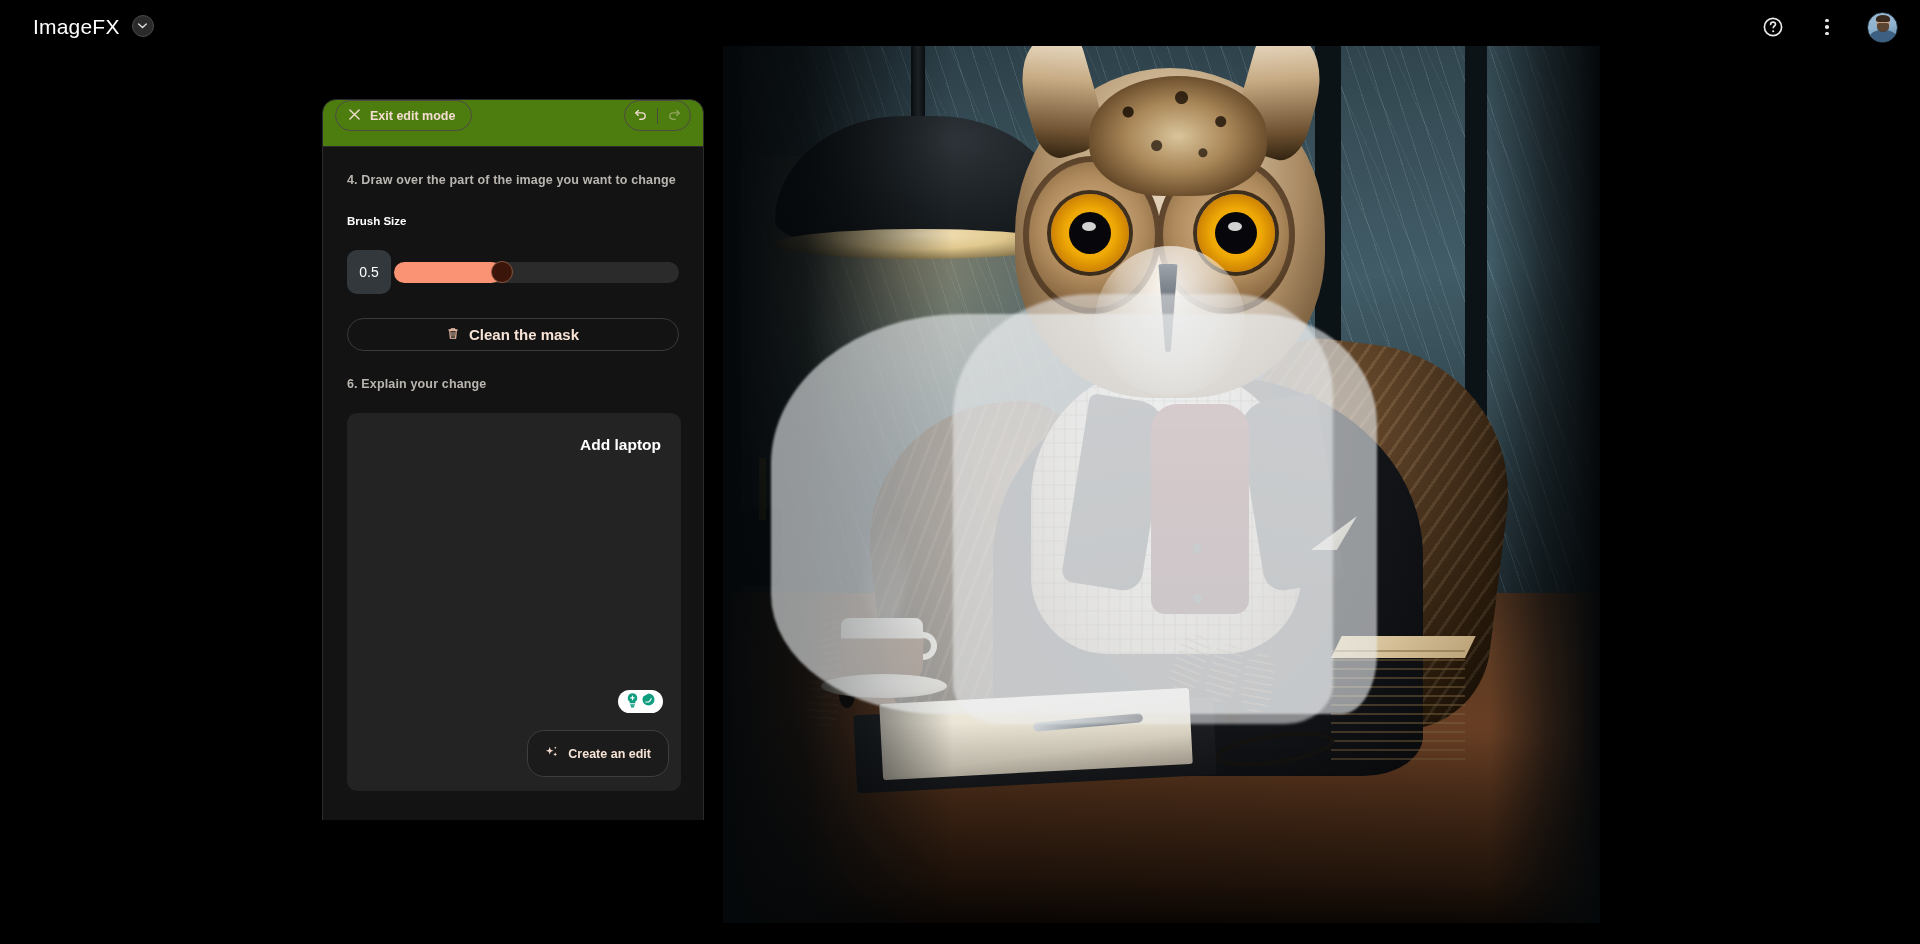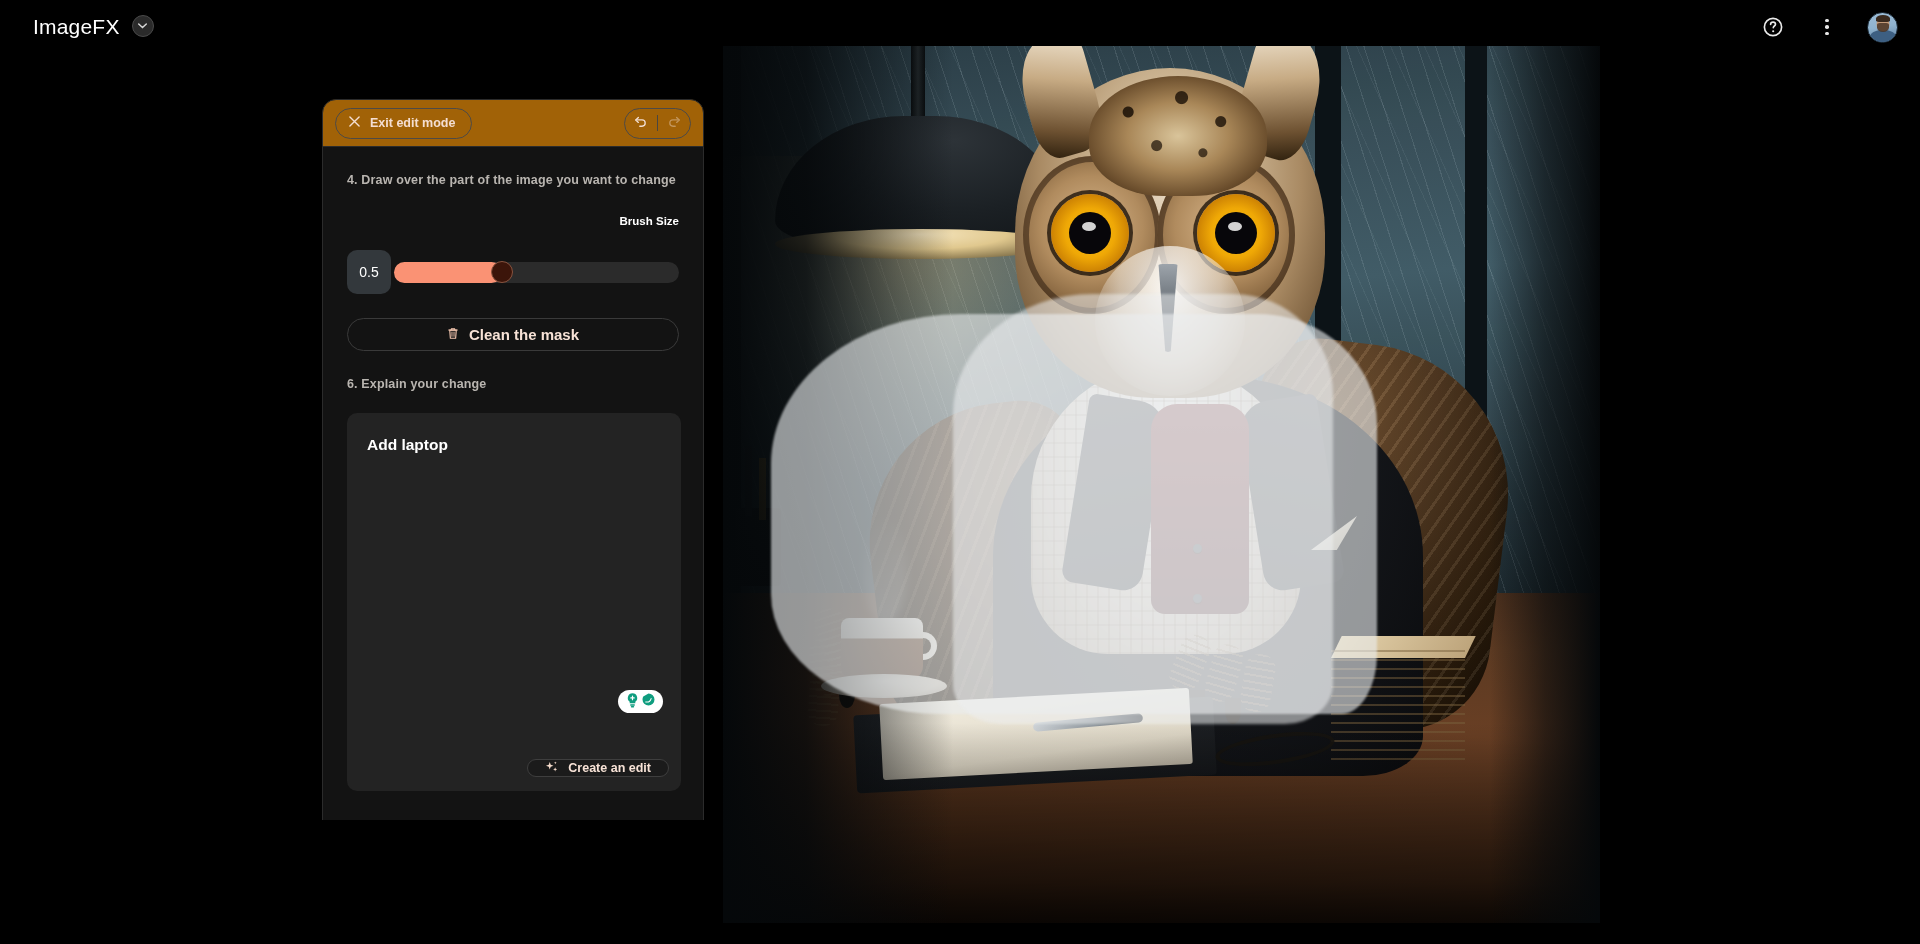--- a/index.html
+++ b/index.html
@@ -370,24 +370,24 @@
   
   .panel {
     position: absolute;
     left: 322px; top: 99px;
     width: 382px; height: 770px;
     z-index: 30;
   }
   .panel-head {
     position: absolute; top: 0; left: 0;
     width: 382px; height: 48px;
-    background: #a16207;
+    background: #4d7c0f;
     border: 1px solid #2b2b2b;
     border-radius: 14px 14px 0 0;
-    display: flex; align-items: center;
+    display: flex; 
     padding: 0 12px;
   }
   .exit-btn {
     display: flex; align-items: center; gap: 10px;
     height: 31px; padding: 0 16px 0 13px;
     border: 1px solid #4e4a46; border-radius: 16px;
     background: transparent; cursor: pointer;
     color: #f4ded2; font-size: 12.5px; font-weight: 700;
     font-family: "Liberation Sans", sans-serif;
   }
@@ -410,21 +410,20 @@
     border-left: 1px solid #2b2b2b;
     border-right: 1px solid #2b2b2b;
     padding: 26px 24px 0 24px;
   }
   .step-label {
     color: #b9b5b0; font-size: 12.5px; font-weight: 700; letter-spacing: .15px;
   }
   .brush-label {
     color: #ffffff; font-size: 11.5px; font-weight: 700;
     margin-top: 28px;
-    text-align: right;
   }
   .slider-row { display: flex; align-items: center; gap: 3px; margin-top: 23px; }
   .slider-val {
     width: 44px; height: 44px; border-radius: 10px;
     background: #33383c; color: #ffffff;
     display: flex; align-items: center; justify-content: center;
     font-size: 14px; font-weight: 500;
   }
   .slider-track {
     position: relative; flex: 1; height: 21px;
@@ -450,32 +449,32 @@
   }
   .step2 { margin-top: 26px; }
   .prompt-box {
     position: relative;
     margin-top: 22px;
     width: 334px; height: 378px;
     background: #232323; border-radius: 10px;
     padding: 22px 20px;
   }
   .prompt-text {
-    color: #ffffff; font-size: 15.5px; font-weight: 700; line-height: 1.35;
+    color: #ffffff; font-size: 15.5px; font-weight: 700; line-height: 1.35; text-align: right;
   }
   .badge-pill {
     position: absolute; right: 18px; bottom: 78px;
     width: 45px; height: 23px; border-radius: 12px;
     background: #ffffff;
     display: flex; align-items: center; justify-content: center; gap: 1px;
     cursor: pointer;
   }
   .create-btn {
     position: absolute; right: 12px; bottom: 14px;
-    height: 18px; padding: 0 17px;
+    height: 47px; padding: 0 17px;
     border: 1px solid #3e3e3e; border-radius: 17px;
     background: #1b1b1b; cursor: pointer;
     display: flex; align-items: center; gap: 9px;
     color: #f7e2d6; font-size: 12.5px; font-weight: 700;
     font-family: "Liberation Sans", sans-serif;
   }
 
   .panel-foot {
     position: absolute; top: 721px; left: 0;
     width: 382px; height: 49px;

